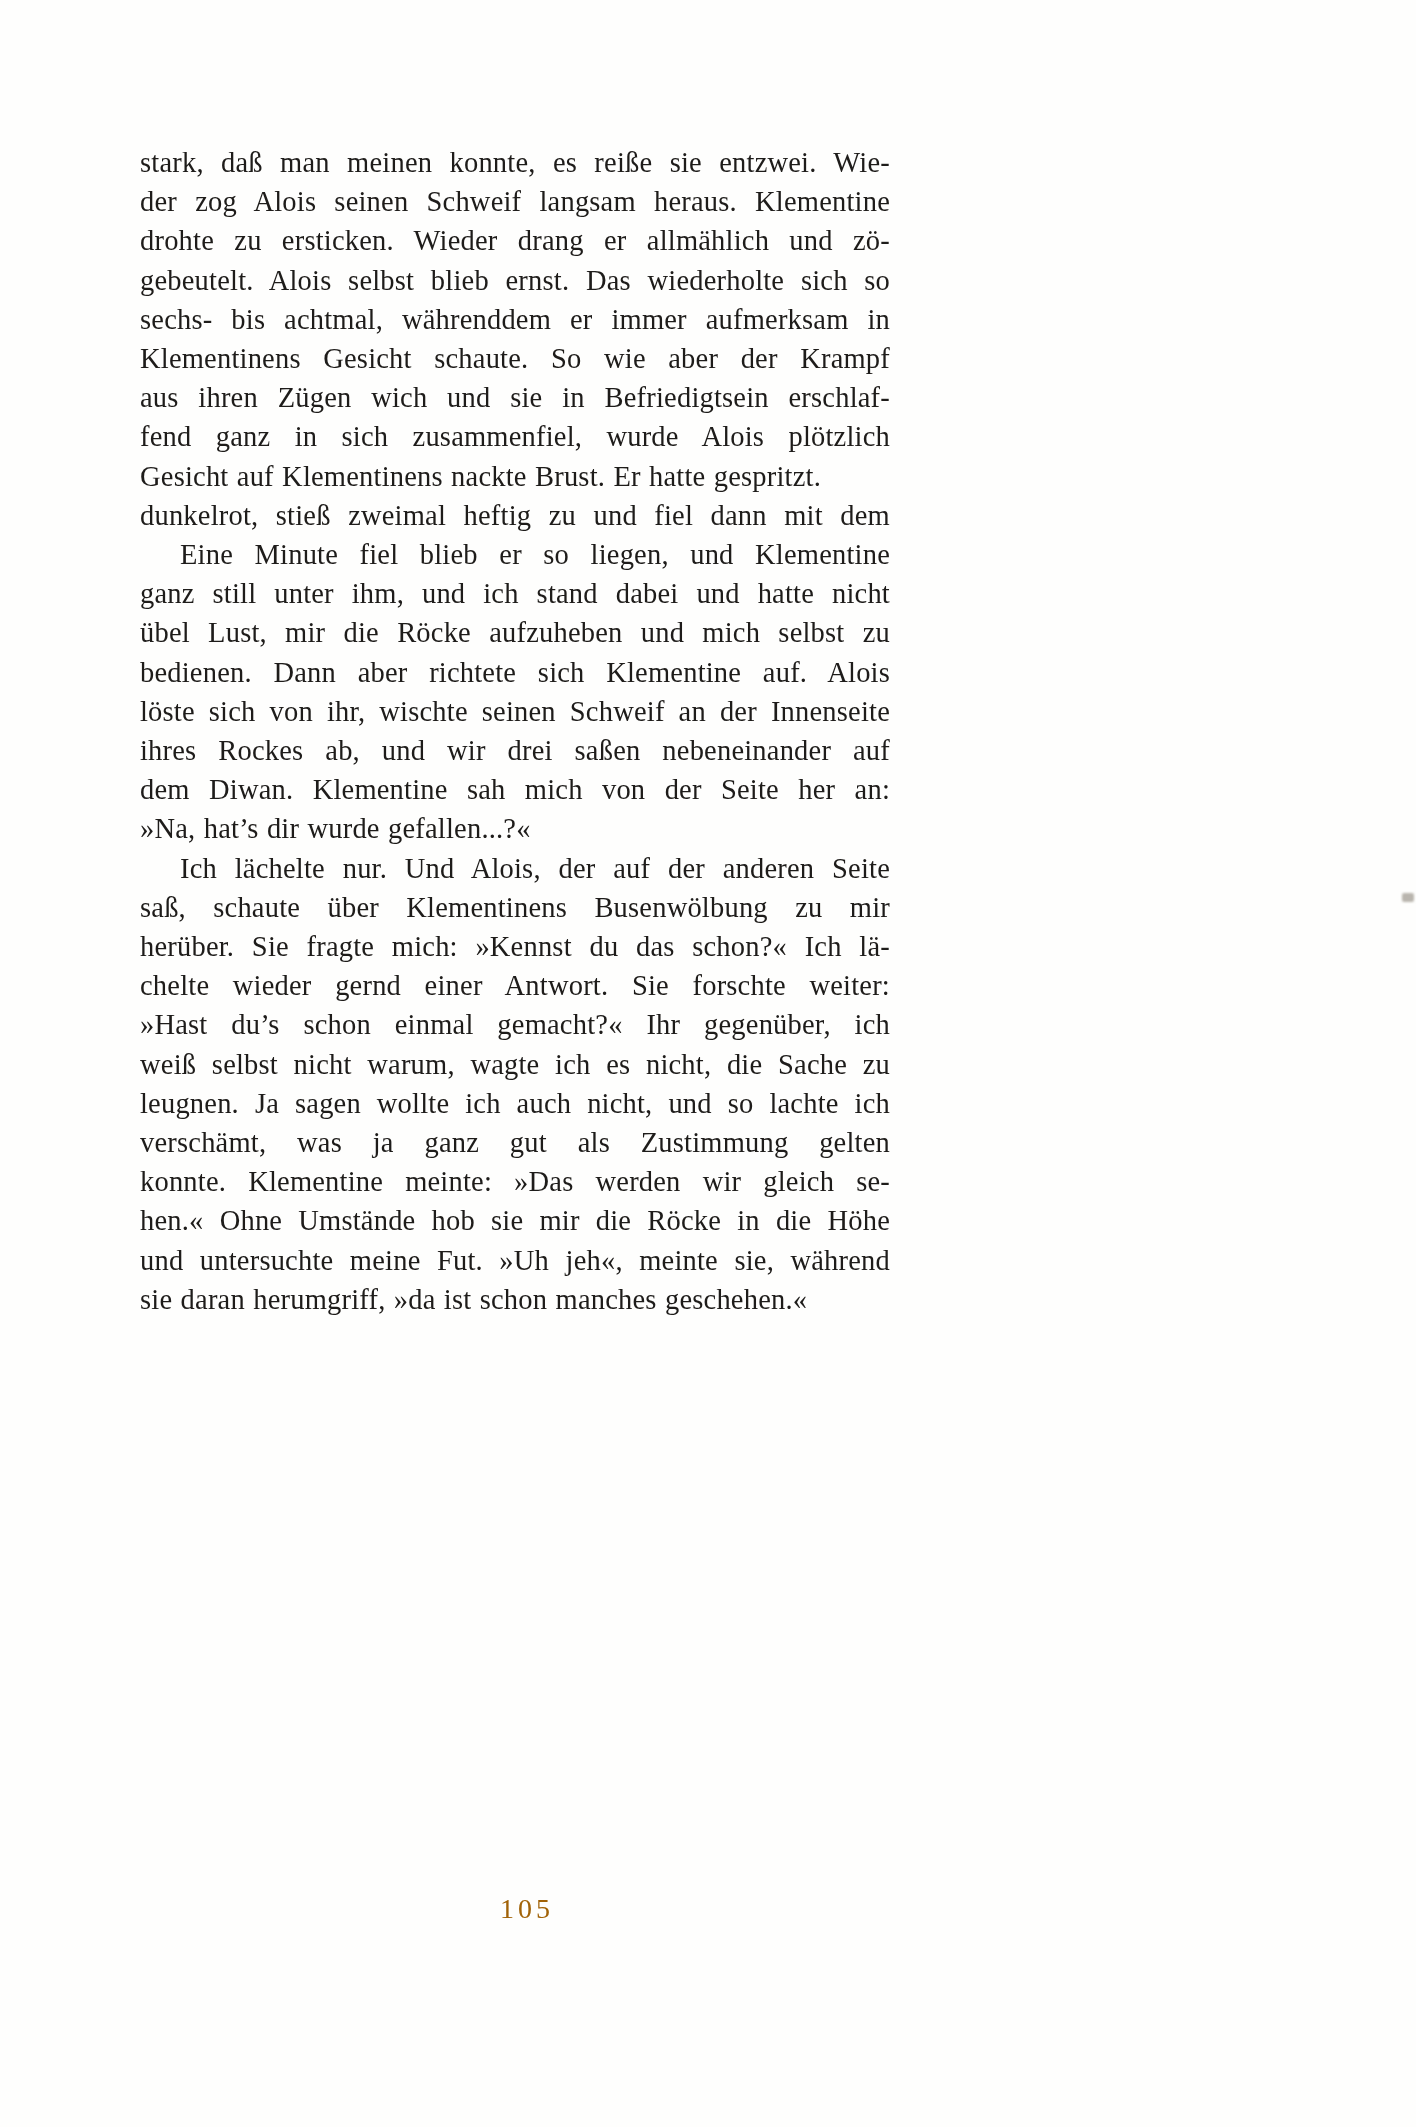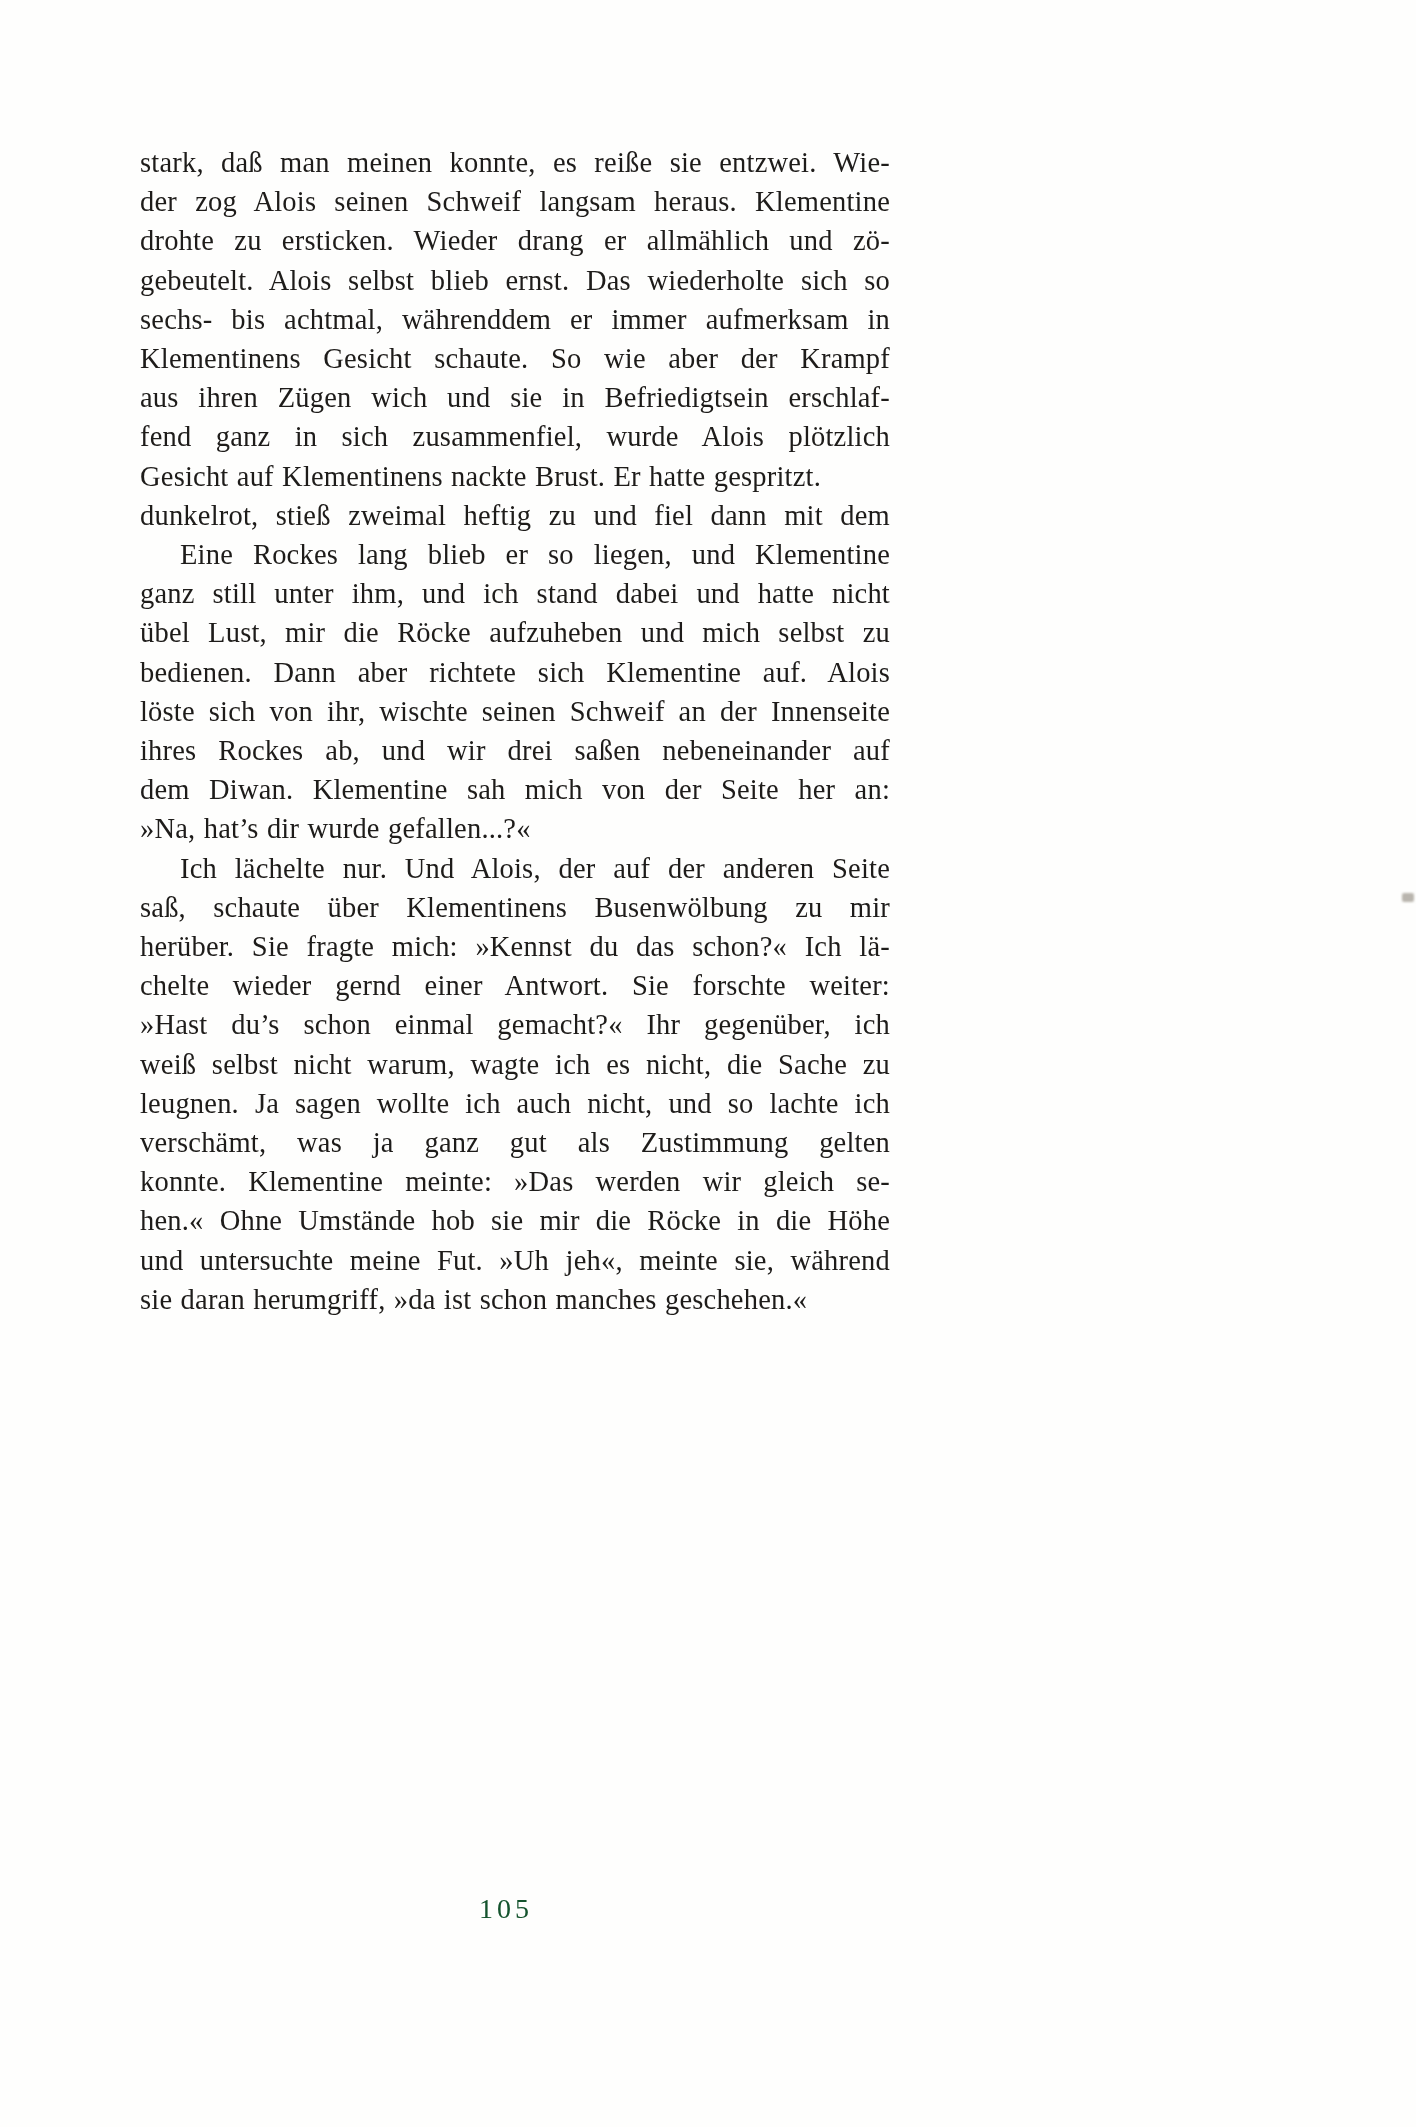--- a/index.html
+++ b/index.html
@@ -36,27 +36,27 @@
     word-spacing: 1px;
   }
   .line.last {
     text-align-last: left;
   }
   .line.indent {
     text-indent: 40px;
   }
   .page-number {
     position: absolute;
-    left: 131px;
+    left: 152px;
     top: 1893px;
     width: 750px;
     text-align: center;
     font-size: 28px;
     letter-spacing: 4px;
-    color: #14532d;
+    color: #a16207;
     font-variant-numeric: oldstyle-nums;
   }
   .scan-artifact {
     position: absolute;
     right: 2px;
     top: 893px;
     width: 12px;
     height: 9px;
     background: #b9b5ae;
     border-radius: 2px;
@@ -74,21 +74,21 @@
         <div class="line">drohte zu ersticken. Wieder drang er allmählich und zö-</div>
         <div class="line">gebeutelt. Alois selbst blieb ernst. Das wiederholte sich so</div>
         <div class="line">sechs- bis achtmal, währenddem er immer aufmerksam in</div>
         <div class="line">Klementinens Gesicht schaute. So wie aber der Krampf</div>
         <div class="line">aus ihren Zügen wich und sie in Befriedigtsein erschlaf-</div>
         <div class="line">fend ganz in sich zusammenfiel, wurde Alois plötzlich</div>
         <div class="line last">Gesicht auf Klementinens nackte Brust. Er hatte gespritzt.</div>
         <div class="line">dunkelrot, stieß zweimal heftig zu und fiel dann mit dem</div>
       </div>
       <div class="paragraph">
-        <div class="line indent">Eine Rockes lang blieb er so liegen, und Klementine</div>
+        <div class="line indent">Eine Minute fiel blieb er so liegen, und Klementine</div>
         <div class="line">ganz still unter ihm, und ich stand dabei und hatte nicht</div>
         <div class="line">übel Lust, mir die Röcke aufzuheben und mich selbst zu</div>
         <div class="line">bedienen. Dann aber richtete sich Klementine auf. Alois</div>
         <div class="line">löste sich von ihr, wischte seinen Schweif an der Innenseite</div>
         <div class="line">ihres Rockes ab, und wir drei saßen nebeneinander auf</div>
         <div class="line">dem Diwan. Klementine sah mich von der Seite her an:</div>
         <div class="line last">»Na, hat’s dir wurde gefallen...?«</div>
       </div>
       <div class="paragraph">
         <div class="line indent">Ich lächelte nur. Und Alois, der auf der anderen Seite</div>

